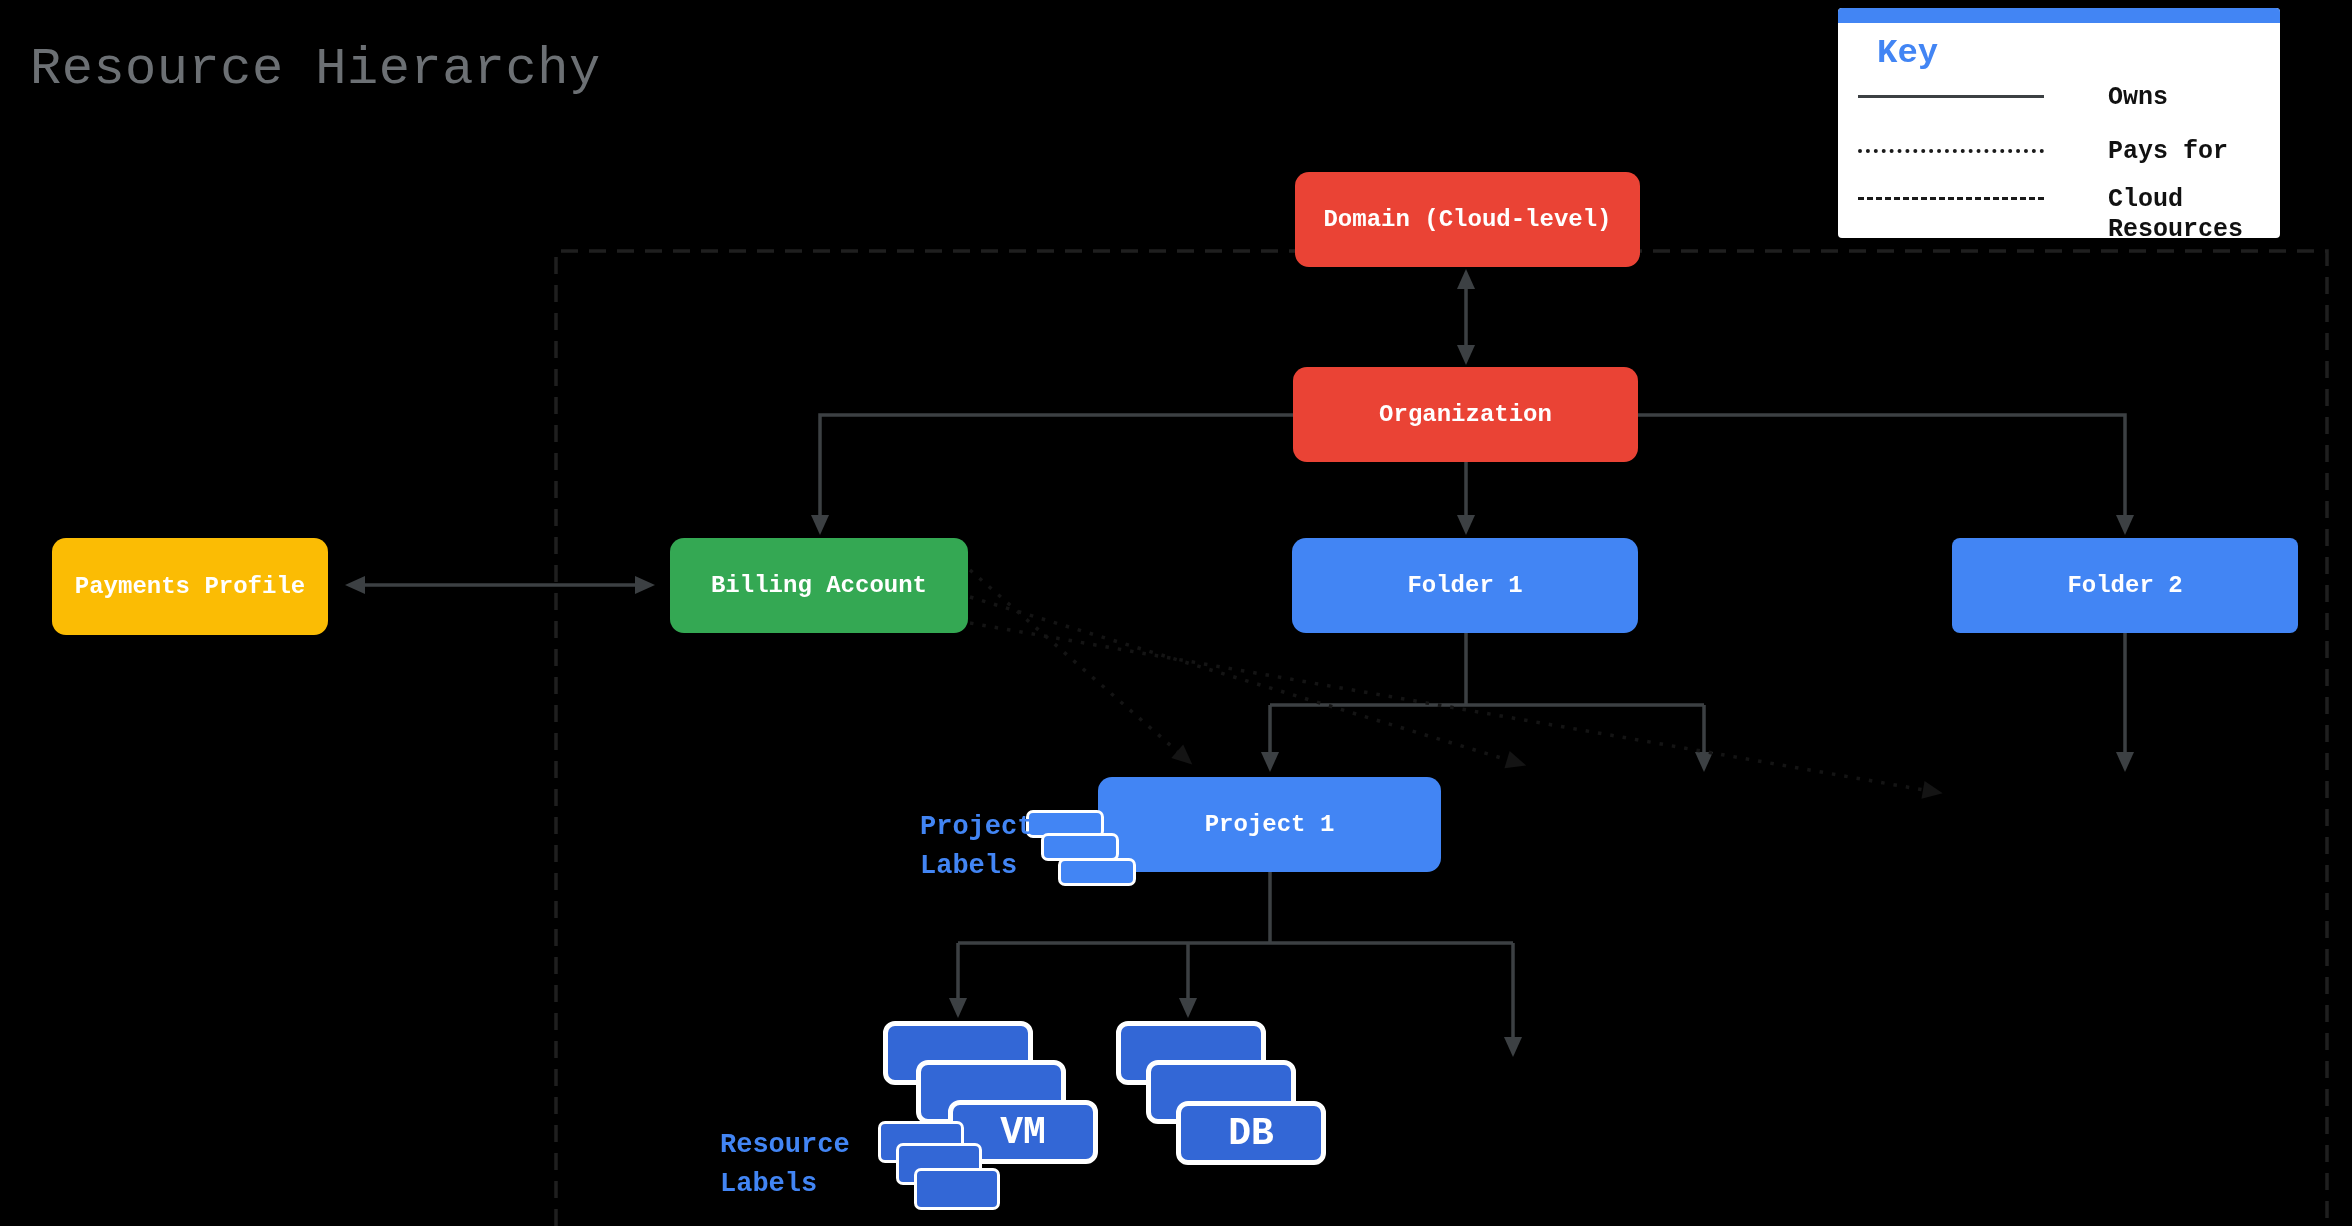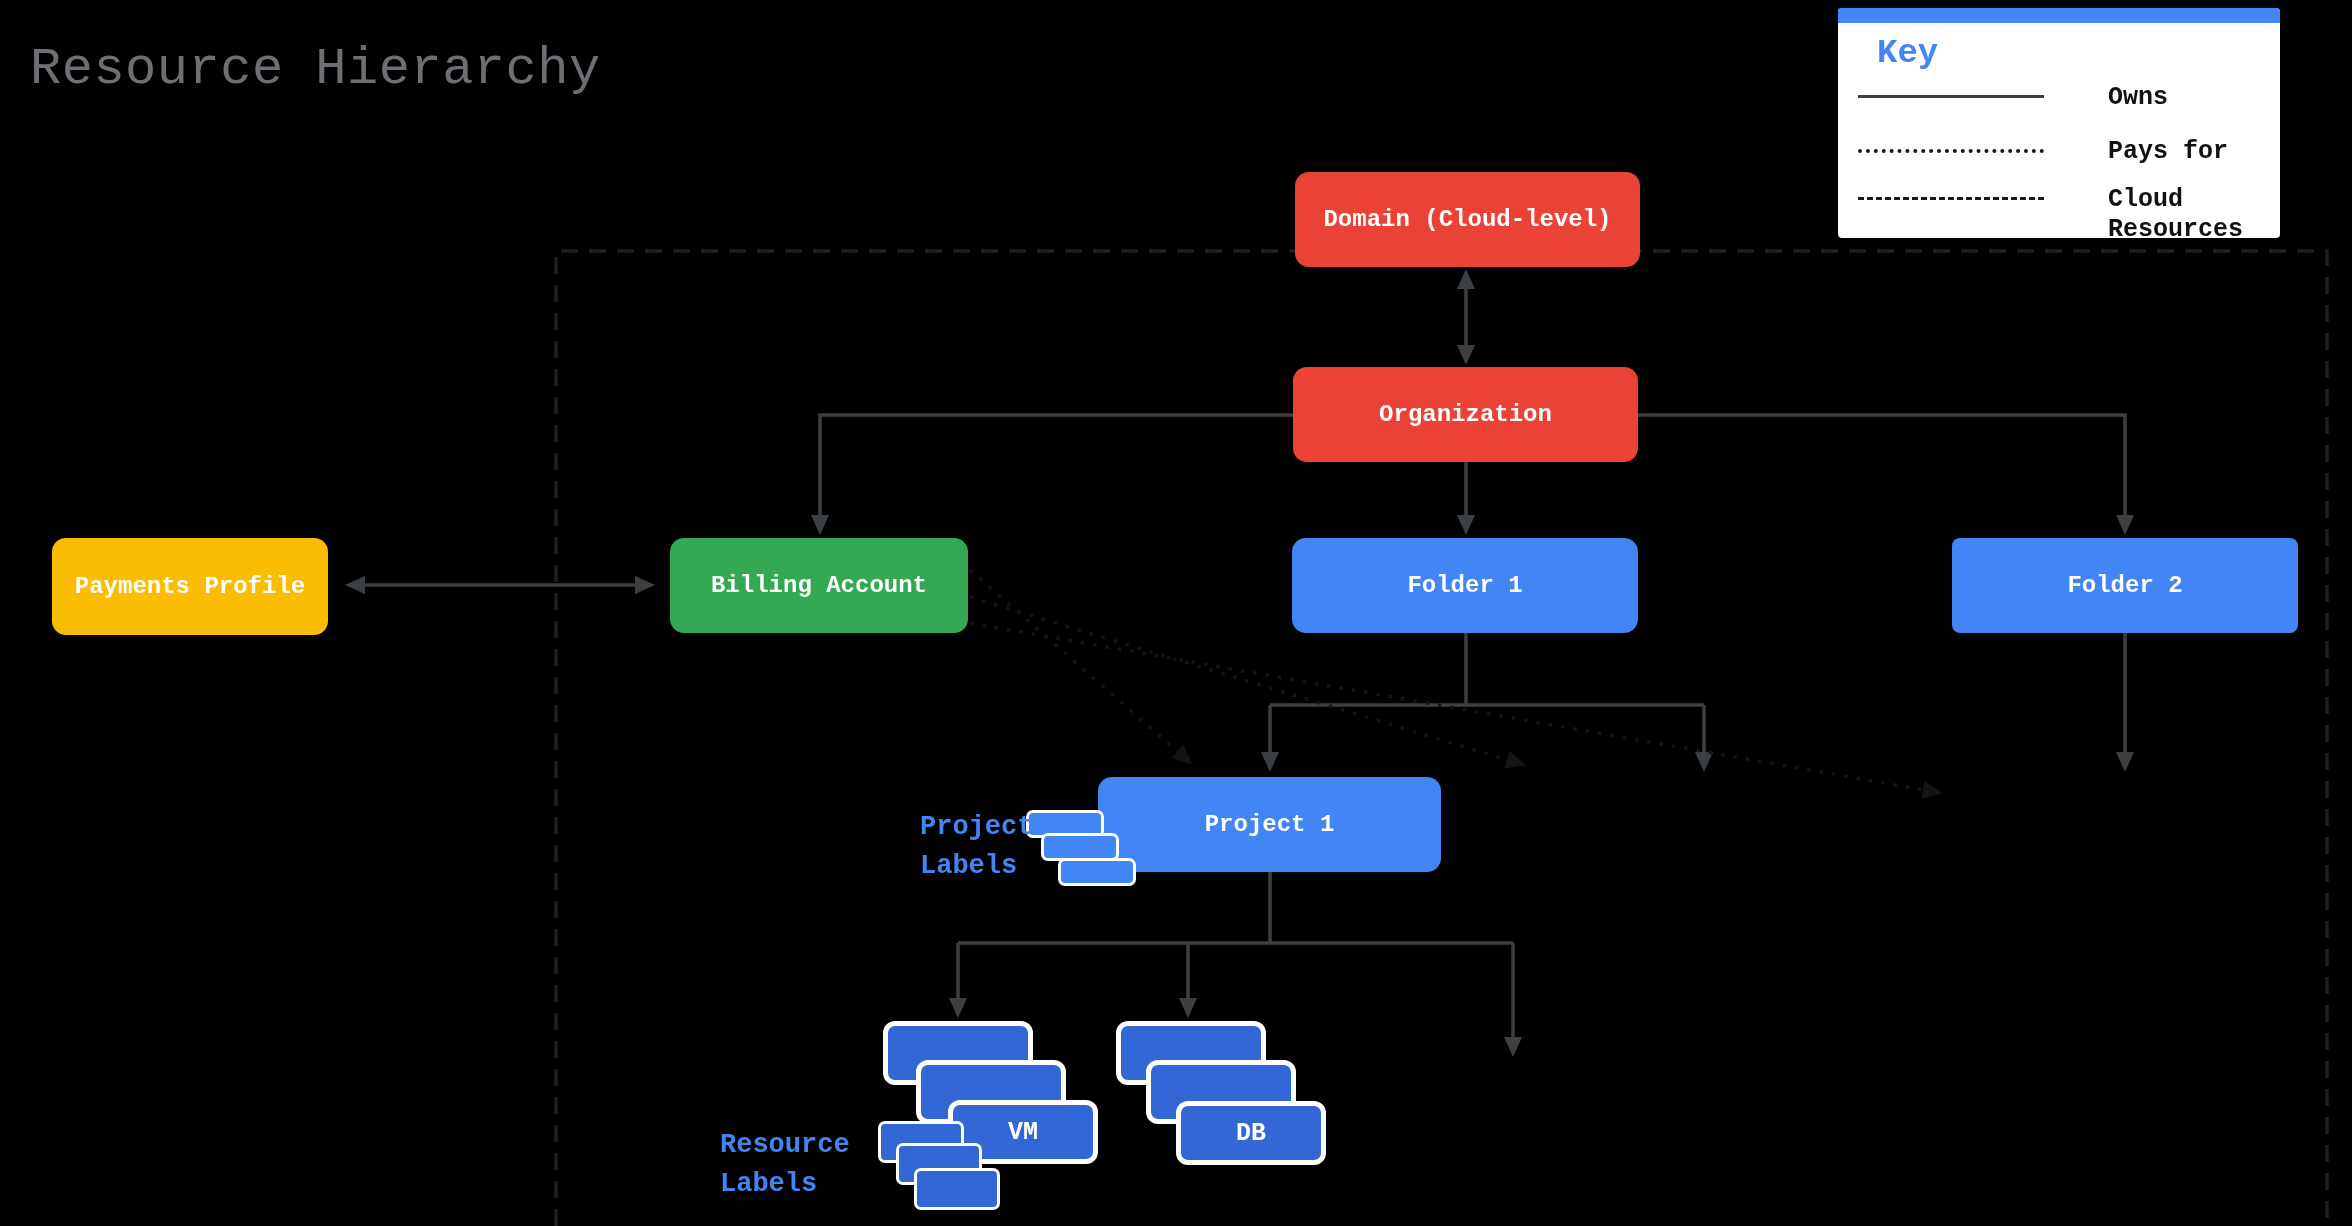--- a/index.html
+++ b/index.html
@@ -15,21 +15,21 @@
   #connectors{position:absolute;left:0;top:0;z-index:1;}
   
   .node{
     position:absolute;z-index:3;display:flex;align-items:center;justify-content:center;
     border-radius:14px;color:#fff;font-weight:bold;font-size:24px;text-align:center;
   }
   
   .card{
     position:absolute;z-index:4;background:#3367D6;border:5px solid #fff;border-radius:12px;
     box-sizing:border-box;display:flex;align-items:center;justify-content:center;
-    color:#fff;font-weight:bold;font-size:25px;
+    color:#fff;font-weight:bold;font-size:38px;
   }
   .chip{
     position:absolute;z-index:5;border:3px solid #fff;border-radius:7px;box-sizing:border-box;
   }
   .chip-res{background:#3367D6;}
   .chip-proj{background:#4285F4;}
   .callout{
     position:absolute;z-index:6;color:#4285F4;font-weight:bold;font-size:27px;line-height:1.45;
   }
   

